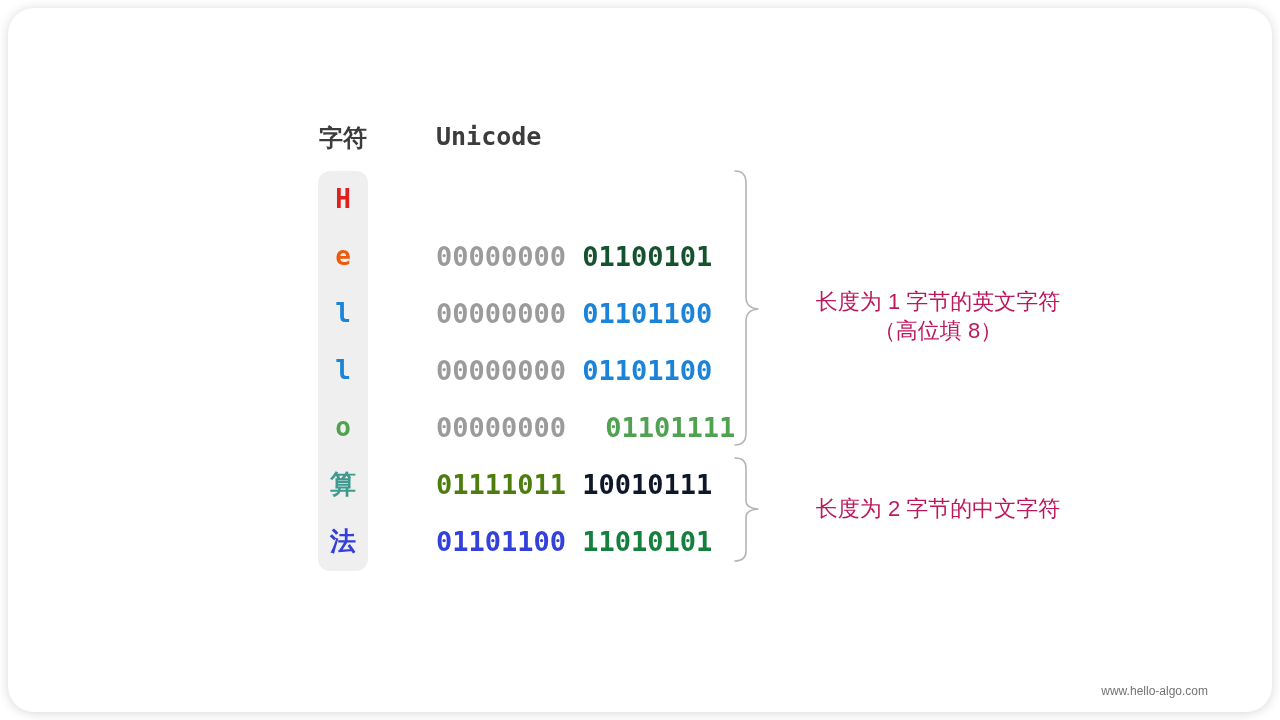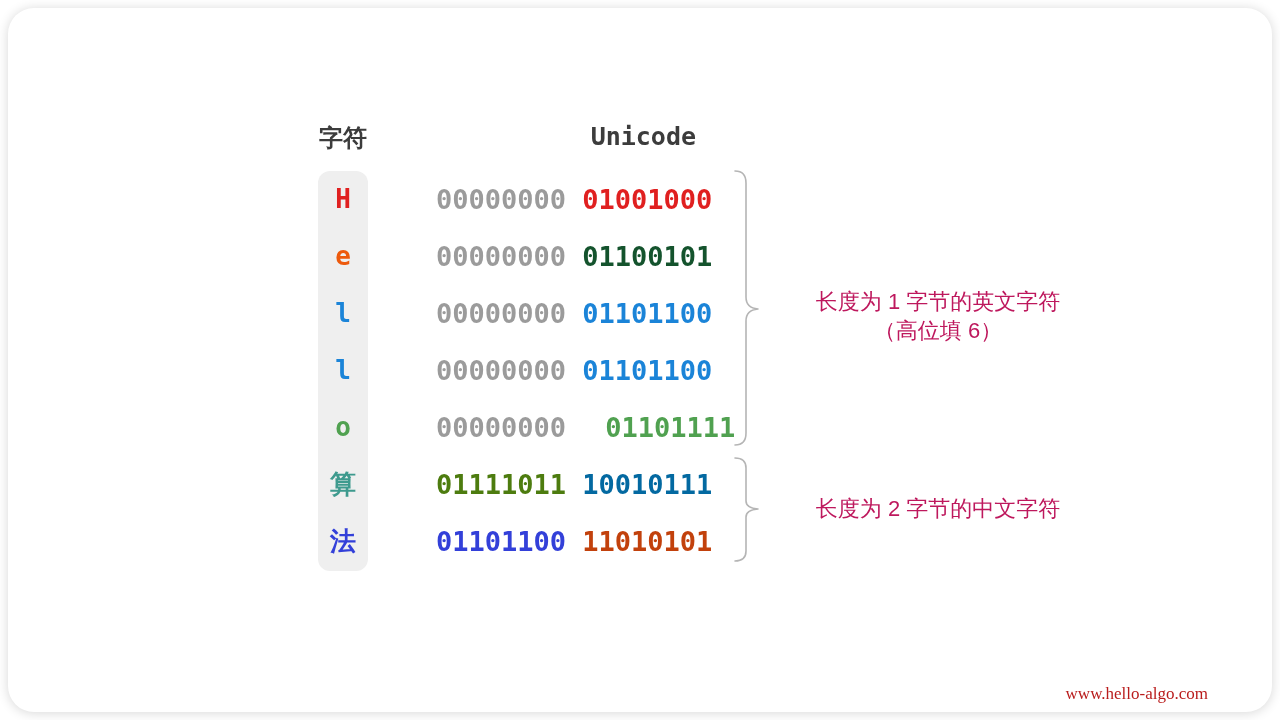--- a/index.html
+++ b/index.html
@@ -32,21 +32,21 @@
     left: 300px; top: 116px; width: 70px;
     text-align: center;
     font-weight: bold;
     font-size: 24px;
     line-height: 28px;
     color: #3c3c3c;
   }
   .hdr-uni {
     position: absolute;
     left: 428px; top: 115px; width: 260px;
-    text-align: right;
+    text-align: left;
     font-family: "DejaVu Sans Mono", monospace;
     font-weight: bold;
     font-size: 25px;
     line-height: 28px;
     color: #3c3c3c;
   }
 
   .rows { position: absolute; left: 0; top: 163px; width: 100%; }
   .row { position: relative; height: 57px; }
   .ch {
@@ -77,78 +77,77 @@
     font-size: 22px;
     line-height: 29px;
     color: #be185d;
   }
   .note-1 { left: 775px; top: 279px; }
   .note-2 { left: 775px; top: 486px; }
 
   .watermark {
     position: absolute;
     right: 64px; top: 676px;
-    font-family: Liberation Serif, serif;
-    font-size: 17px;
-    color: #b91c1c;
+    font-family: Liberation Sans, sans-serif;
+    font-size: 12px;
+    color: #737373;
   }
 </style>
 </head>
 <body>
 
 <div class="card">
   <div class="stage">
 
     <div class="col-bg"></div>
 
     <div class="hdr-char">字符</div>
     <div class="hdr-uni">Unicode</div>
 
     <div class="rows">
       <div class="row">
           <span class="ch" style="color: rgb(224, 32, 32);">H</span>
-          <span class="bin"><span style="color: rgb(155, 155, 155);">00000000</span> <span style="color: rgb(224, 32, 32);">01001000</span></span>
         </div>
       <div class="row">
           <span class="ch" style="color: rgb(237, 90, 13);">e</span>
           <span class="bin"><span style="color: rgb(155, 155, 155);">00000000</span> <span style="color: #14532d;">01100101</span></span>
         </div>
       <div class="row">
           <span class="ch" style="color: rgb(27, 132, 216);">l</span>
           <span class="bin"><span style="color: rgb(155, 155, 155);">00000000</span> <span style="color: rgb(27, 132, 216);">01101100</span></span>
         </div>
       <div class="row">
           <span class="ch" style="color: rgb(27, 132, 216);">l</span>
           <span class="bin"><span style="color: rgb(155, 155, 155);">00000000</span> <span style="color: rgb(27, 132, 216);">01101100</span></span>
         </div>
       <div class="row">
           <span class="ch" style="color: rgb(80, 161, 80);">o</span>
           <span class="bin"><span style="color: rgb(155, 155, 155);">00000000</span> <span style="color: rgb(80, 161, 80); margin-left: 23px;">01101111</span></span>
         </div>
       <div class="row">
           <span class="ch" style="color: rgb(62, 154, 142);">算</span>
-          <span class="bin"><span style="color: #4d7c0f;">01111011</span> <span style="color: #0369a1;">10010111</span></span>
+          <span class="bin"><span style="color: #4d7c0f;">01111011</span> <span style="color: #0f172a;">10010111</span></span>
         </div>
       <div class="row">
           <span class="ch" style="color: rgb(51, 64, 217);">法</span>
-          <span class="bin"><span style="color: rgb(51, 64, 217);">01101100</span> <span style="color: #c2410c;">11010101</span></span>
+          <span class="bin"><span style="color: rgb(51, 64, 217);">01101100</span> <span style="color: #15803d;">11010101</span></span>
         </div>
     </div>
 
     <svg class="brace" style="left:722px; top:158px;" width="32" height="284" viewBox="0 0 32 284">
       <path d="M5 5 Q16 5 16 17 L16 131 Q16 142 28 143 Q16 144 16 155 L16 267 Q16 279 5 279" fill="none" stroke="#b5b5b5" stroke-width="1.6" stroke-linecap="round" stroke-linejoin="round"></path>
     </svg>
 
     <svg class="brace" style="left:722px; top:445px;" width="32" height="114" viewBox="0 0 32 114">
       <path d="M5 5 Q16 5 16 15 L16 48 Q16 55 28 56 Q16 57 16 64 L16 98 Q16 108 5 108" fill="none" stroke="#b5b5b5" stroke-width="1.6" stroke-linecap="round" stroke-linejoin="round"></path>
     </svg>
 
     <div class="note note-1">
       <div>长度为 1 字节的英文字符</div>
-      <div>（高位填 6）</div>
+      <div>（高位填 8）</div>
     </div>
 
     <div class="note note-2">
       <div>长度为 2 字节的中文字符</div>
     </div>
 
     <div class="watermark">www.hello-algo.com</div>
 
   </div>
 </div>

